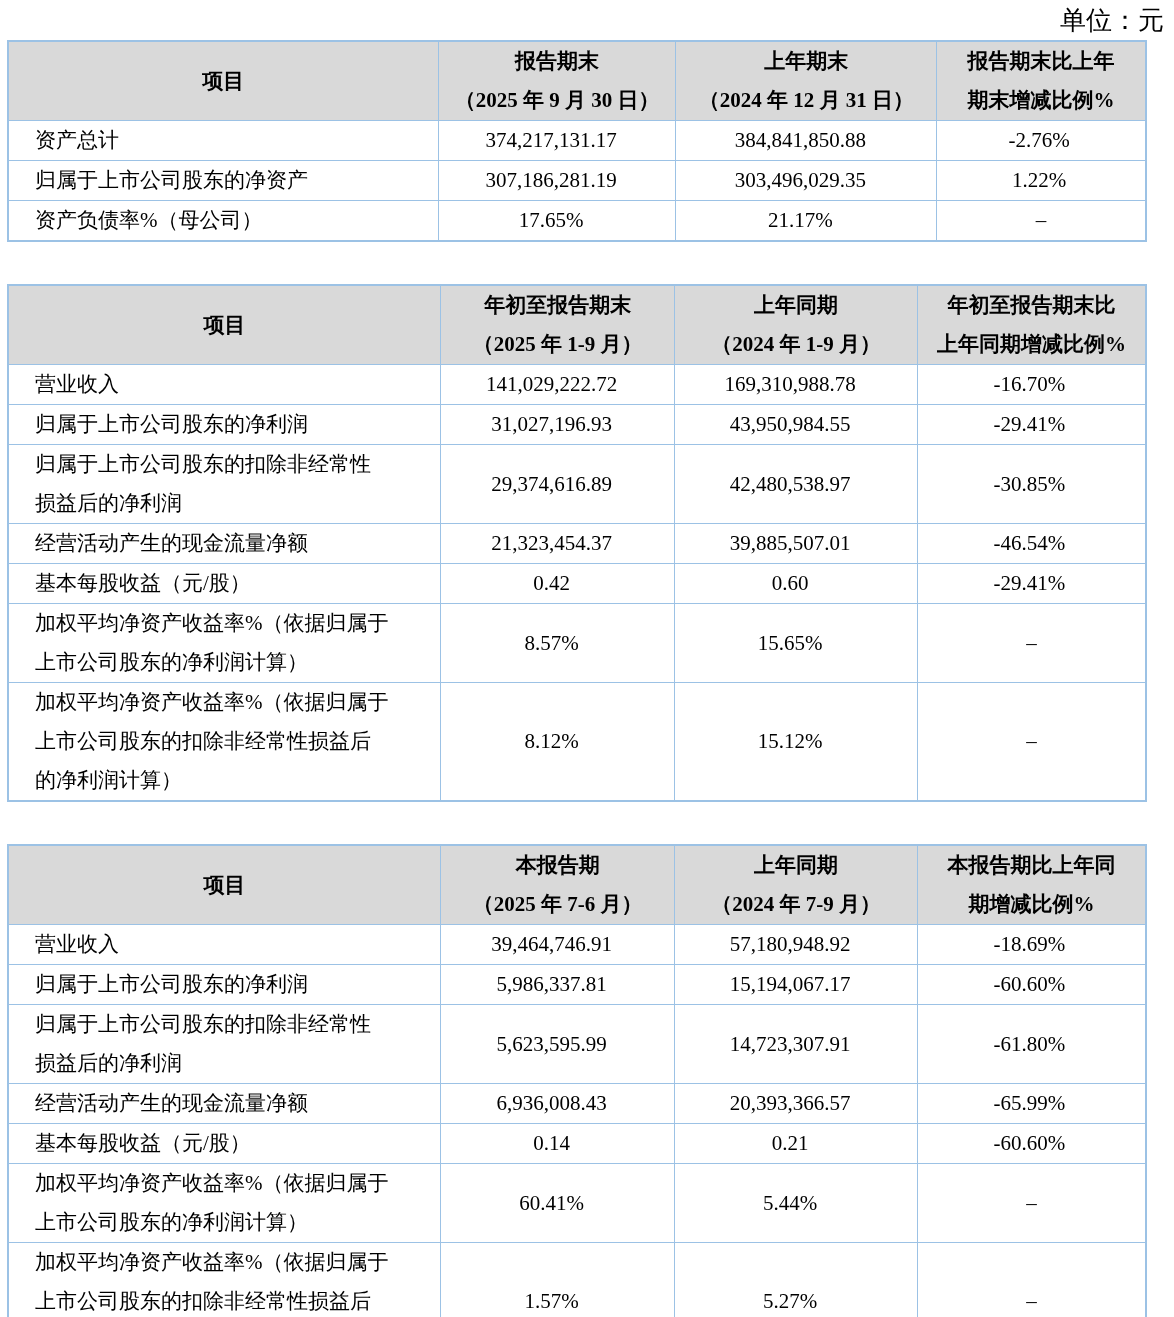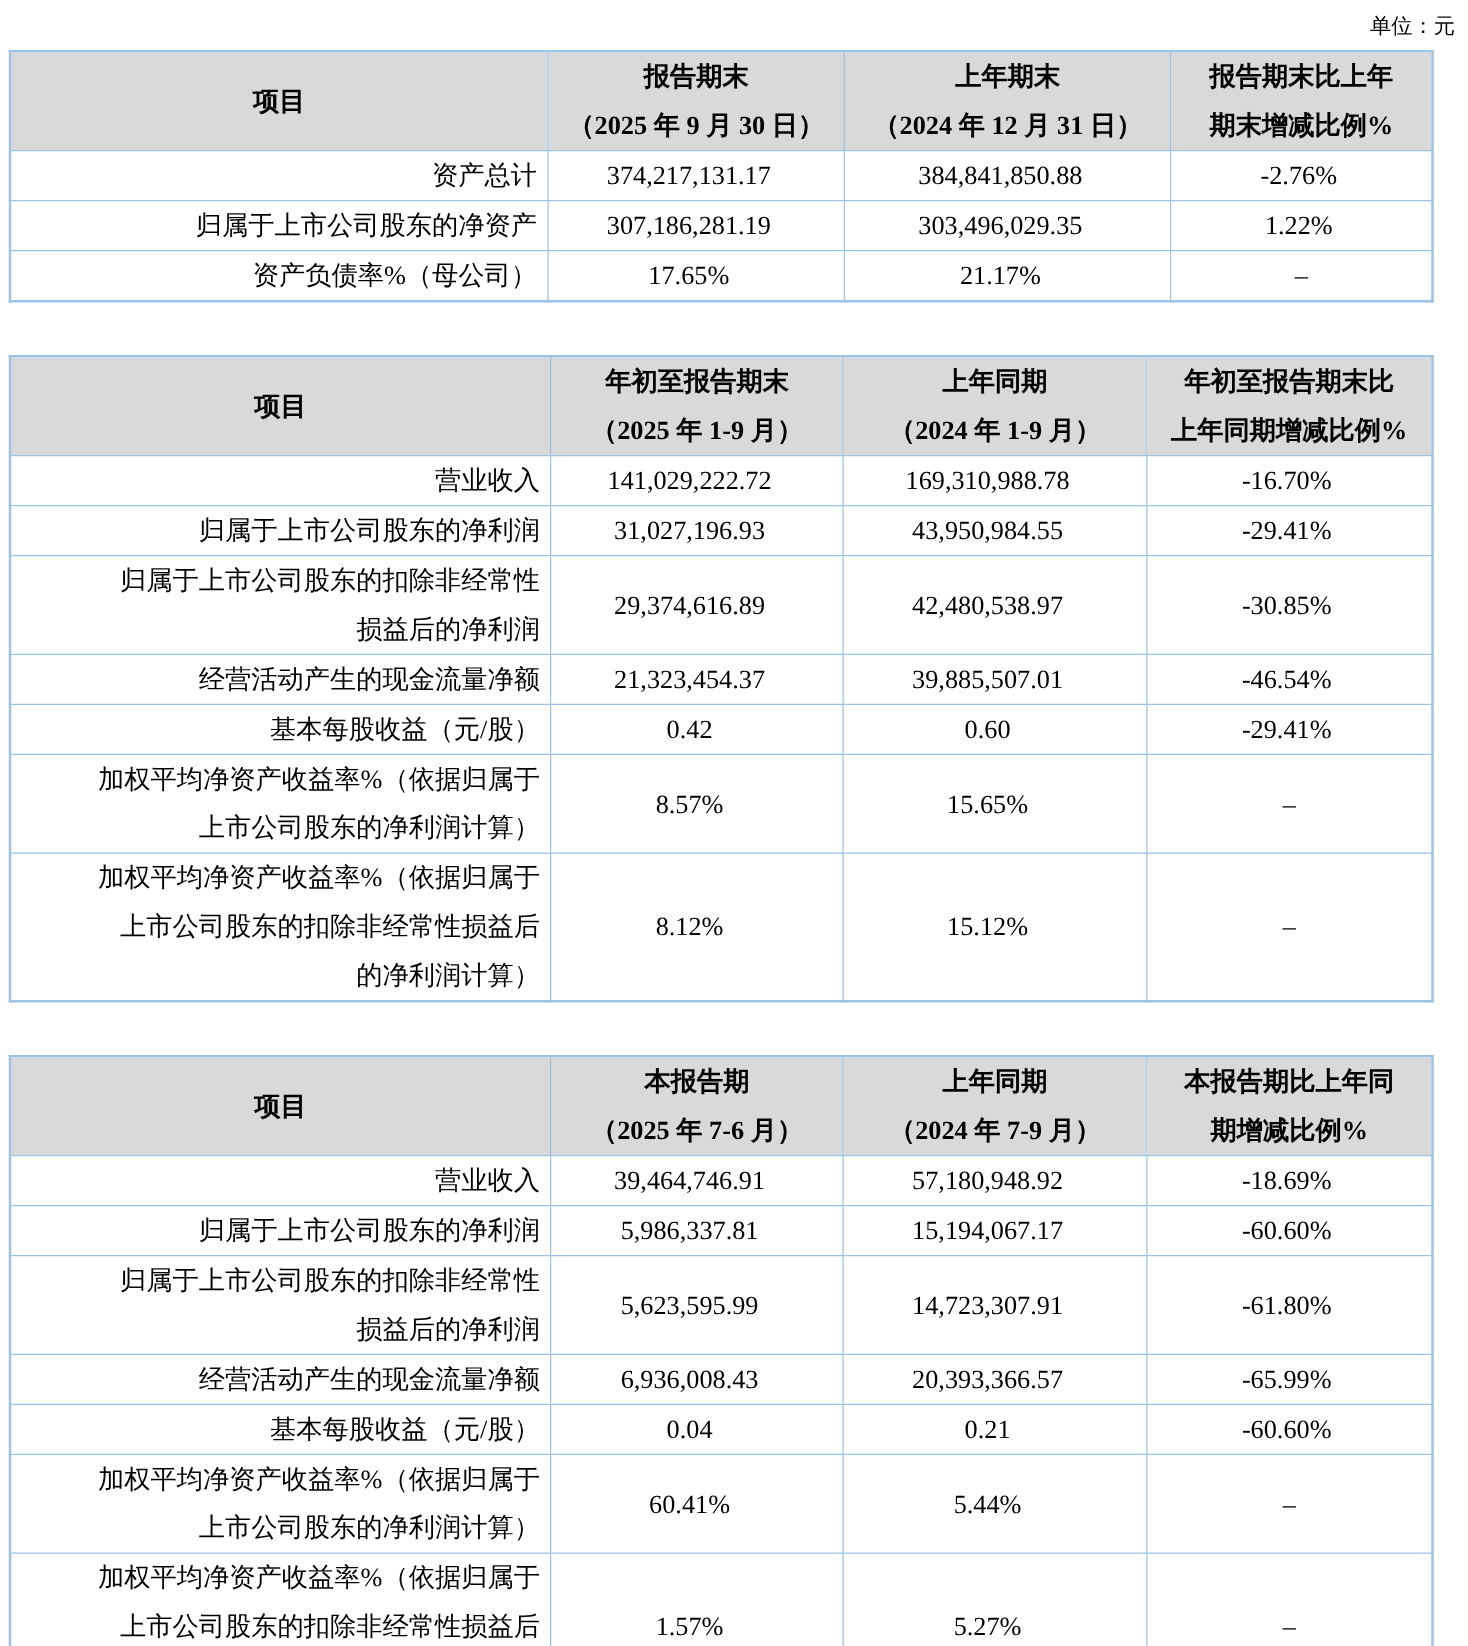--- a/index.html
+++ b/index.html
@@ -10,21 +10,21 @@
   }
   .page {
     width: 1174px;
     min-height: 1317px;
     background: #ffffff;
     padding-top: 6px;
   }
   .unit-row {
     text-align: right;
     padding-right: 10px;
-    font-size: 17px;
+    font-size: 26px;
     line-height: 30px;
     margin-bottom: 4px;
   }
   table.fin {
     width: 1140px;
     margin-left: 7px;
     border-collapse: collapse;
     table-layout: fixed;
     border: 2px solid #9cc2e5;
     font-size: 21px;
@@ -44,22 +44,22 @@
     line-height: 39px;
     height: 79px;
     padding: 0 4px;
   }
   table.fin td {
     line-height: 39px;
     height: 39px;
     background: #ffffff;
   }
   td.lbl {
-    text-align: right;
-    padding-left: 12px;
+    text-align: left;
+    padding-left: 26px;
     padding-right: 8px;
     white-space: pre-line;
   }
   td.num {
     text-align: center;
     padding-right: 12px;
     font-variant-numeric: tabular-nums;
   }
   td.chg {
     text-align: center;
@@ -226,21 +226,21 @@
           <td class="chg">-61.80%</td>
         </tr>
         <tr>
           <td class="lbl">经营活动产生的现金流量净额</td>
           <td class="num">6,936,008.43</td>
           <td class="num">20,393,366.57</td>
           <td class="chg">-65.99%</td>
         </tr>
         <tr>
           <td class="lbl">基本每股收益（元/股）</td>
-          <td class="num">0.04</td>
+          <td class="num">0.14</td>
           <td class="num">0.21</td>
           <td class="chg">-60.60%</td>
         </tr>
         <tr>
           <td class="lbl">加权平均净资产收益率%（依据归属于
 上市公司股东的净利润计算）</td>
           <td class="num">60.41%</td>
           <td class="num">5.44%</td>
           <td class="chg dash dash-top">–</td>
         </tr>

